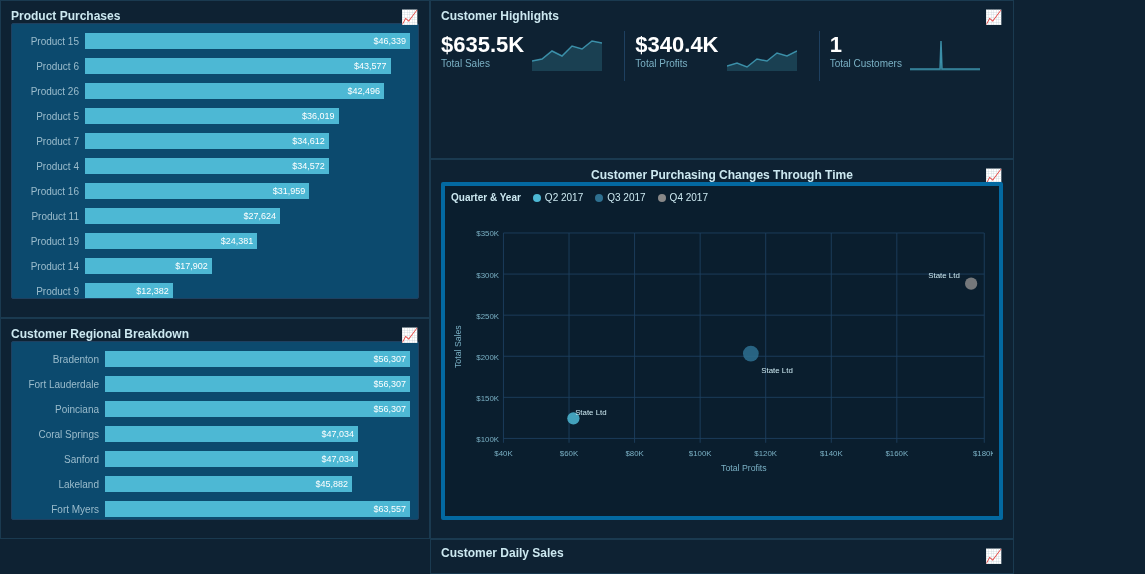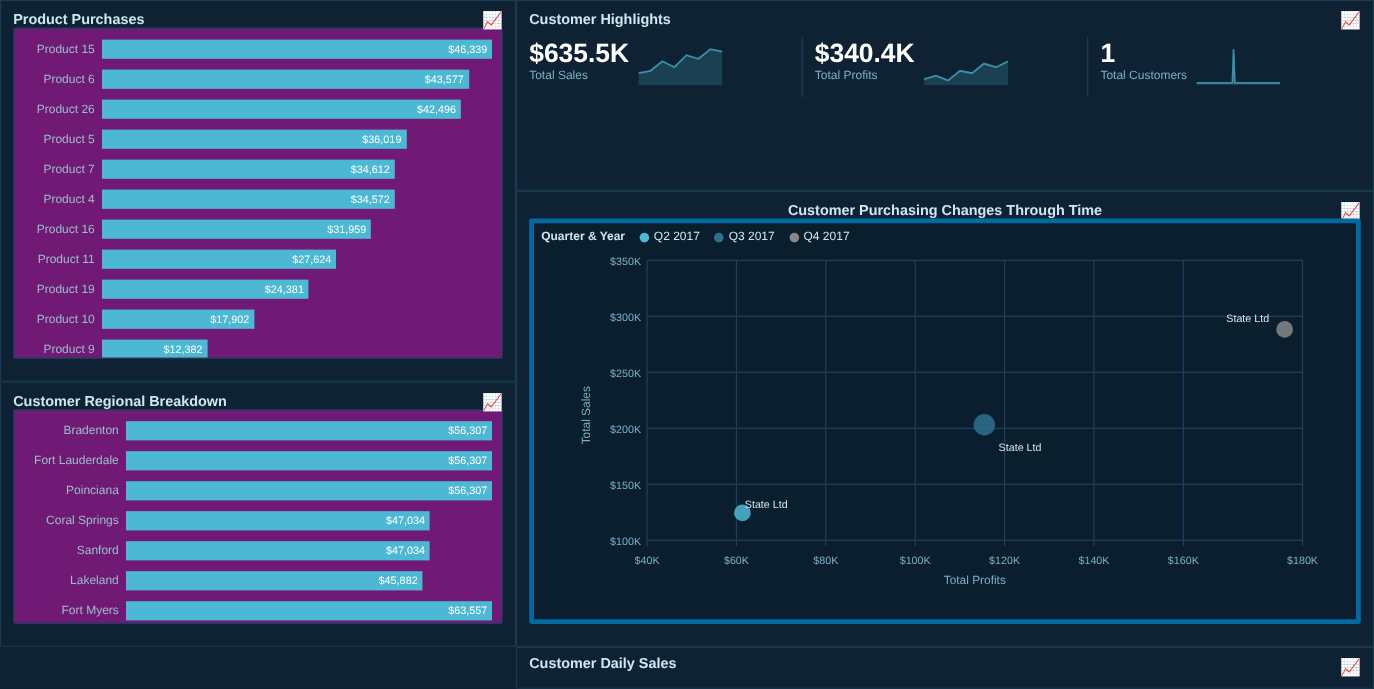--- a/index.html
+++ b/index.html
@@ -9,21 +9,21 @@
       font-family: 'Segoe UI', Arial, sans-serif;
       font-size: 11px;
       width: 1145px;
       height: 574px;
       overflow: hidden;
     }
     .dashboard {
       display: grid;
       grid-template-columns: 430px 1fr;
       grid-template-rows: 1fr 1fr auto;
-      width: 1145px;
+      width: 1014px;
       height: 574px;
       gap: 0;
     }
     .panel {
       background: #0e2233;
       border: 1px solid #1a3a50;
       position: relative;
       padding: 8px 10px;
       overflow: hidden;
     }
@@ -40,21 +40,21 @@
       color: #4db8d4;
       font-size: 14px;
     }
 
     
     .product-purchases {
       grid-row: 1 / 3;
       grid-column: 1;
     }
     .chart-inner {
-      background: #701a75;
+      background: #0c4a6e;
       border: 1px solid #1e4060;
       border-radius: 2px;
       padding: 6px 8px;
       height: calc(100% - 24px);
       overflow: hidden;
     }
     .bar-row {
       display: flex;
       align-items: center;
       margin-bottom: 3px;
@@ -259,21 +259,21 @@
   </div>
           <div class="bar-row">
     <div class="bar-label">Product 19</div>
     <div class="bar-track">
       <div class="bar-fill" style="width:53%">
         <span class="bar-value">$24,381</span>
       </div>
     </div>
   </div>
           <div class="bar-row">
-    <div class="bar-label">Product 10</div>
+    <div class="bar-label">Product 14</div>
     <div class="bar-track">
       <div class="bar-fill" style="width:39%">
         <span class="bar-value">$17,902</span>
       </div>
     </div>
   </div>
           <div class="bar-row">
     <div class="bar-label">Product 9</div>
     <div class="bar-track">
       <div class="bar-fill" style="width:27%">

